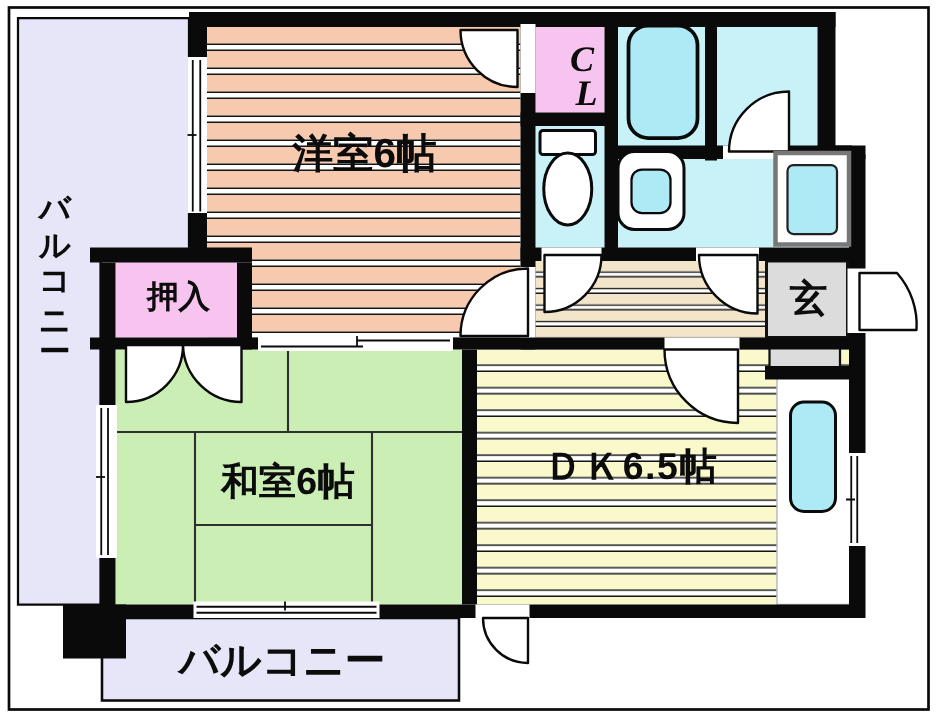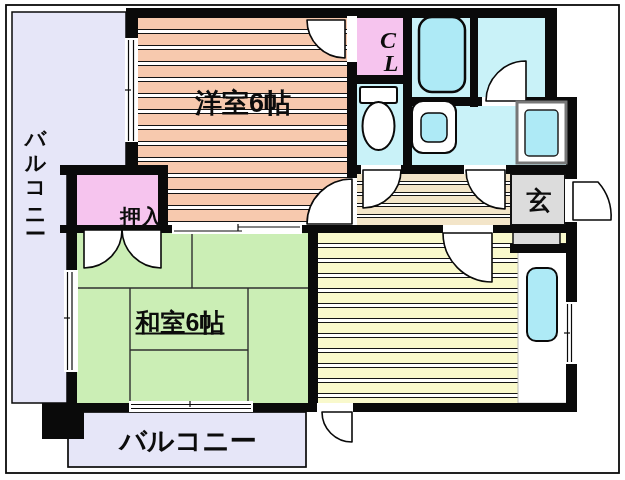--- a/index.html
+++ b/index.html
@@ -157,18 +157,19 @@
     <rect x="421" y="113" width="26" height="29" rx="7" stroke="#0a0a0a" stroke-width="1.5" fill="#aeeaf6"></rect>
     <rect x="517" y="102" width="49" height="61" fill="#ffffff" stroke="#777777" stroke-width="3"></rect>
     <rect x="525" y="110" width="33" height="46" rx="4" stroke="#222222" stroke-width="1.5" fill="#aeeaf6"></rect>
     <rect x="527" y="268" width="30" height="73" rx="9" stroke="#0a0a0a" stroke-width="2" fill="#aeeaf6"></rect>
   </g>
 </svg>
 
 <div class="lbl lbl-room" style="left:243px;top:103px;">洋室6帖</div>
 <div class="lbl lbl-cl" style="left:388px;top:40px;">C</div>
 <div class="lbl lbl-cl" style="left:391px;top:63px;">L</div>
-<div class="lbl lbl-small" style="left:119px;top:216px;margin-left:22px;">押入</div>
-<div class="lbl lbl-big" style="left:180px;top:322px;text-decoration:underline;">和室6帖</div>
+<div class="lbl lbl-small" style="left:119px;top:198px;">押入</div>
+<div class="lbl lbl-big" style="left:192px;top:322px;">和室6帖</div>
+<div class="lbl lbl-big lbl-dk" style="left:421px;top:312px;">ＤＫ6.5帖</div>
 <div class="lbl lbl-big" style="left:539px;top:200px;">玄</div>
 <div class="lbl lbl-vert" style="left:36px;top:170px;">バルコニー</div>
 <div class="lbl lbl-room" style="left:188px;top:441px;">バルコニー</div>
 </div>
 
 </body></html>

